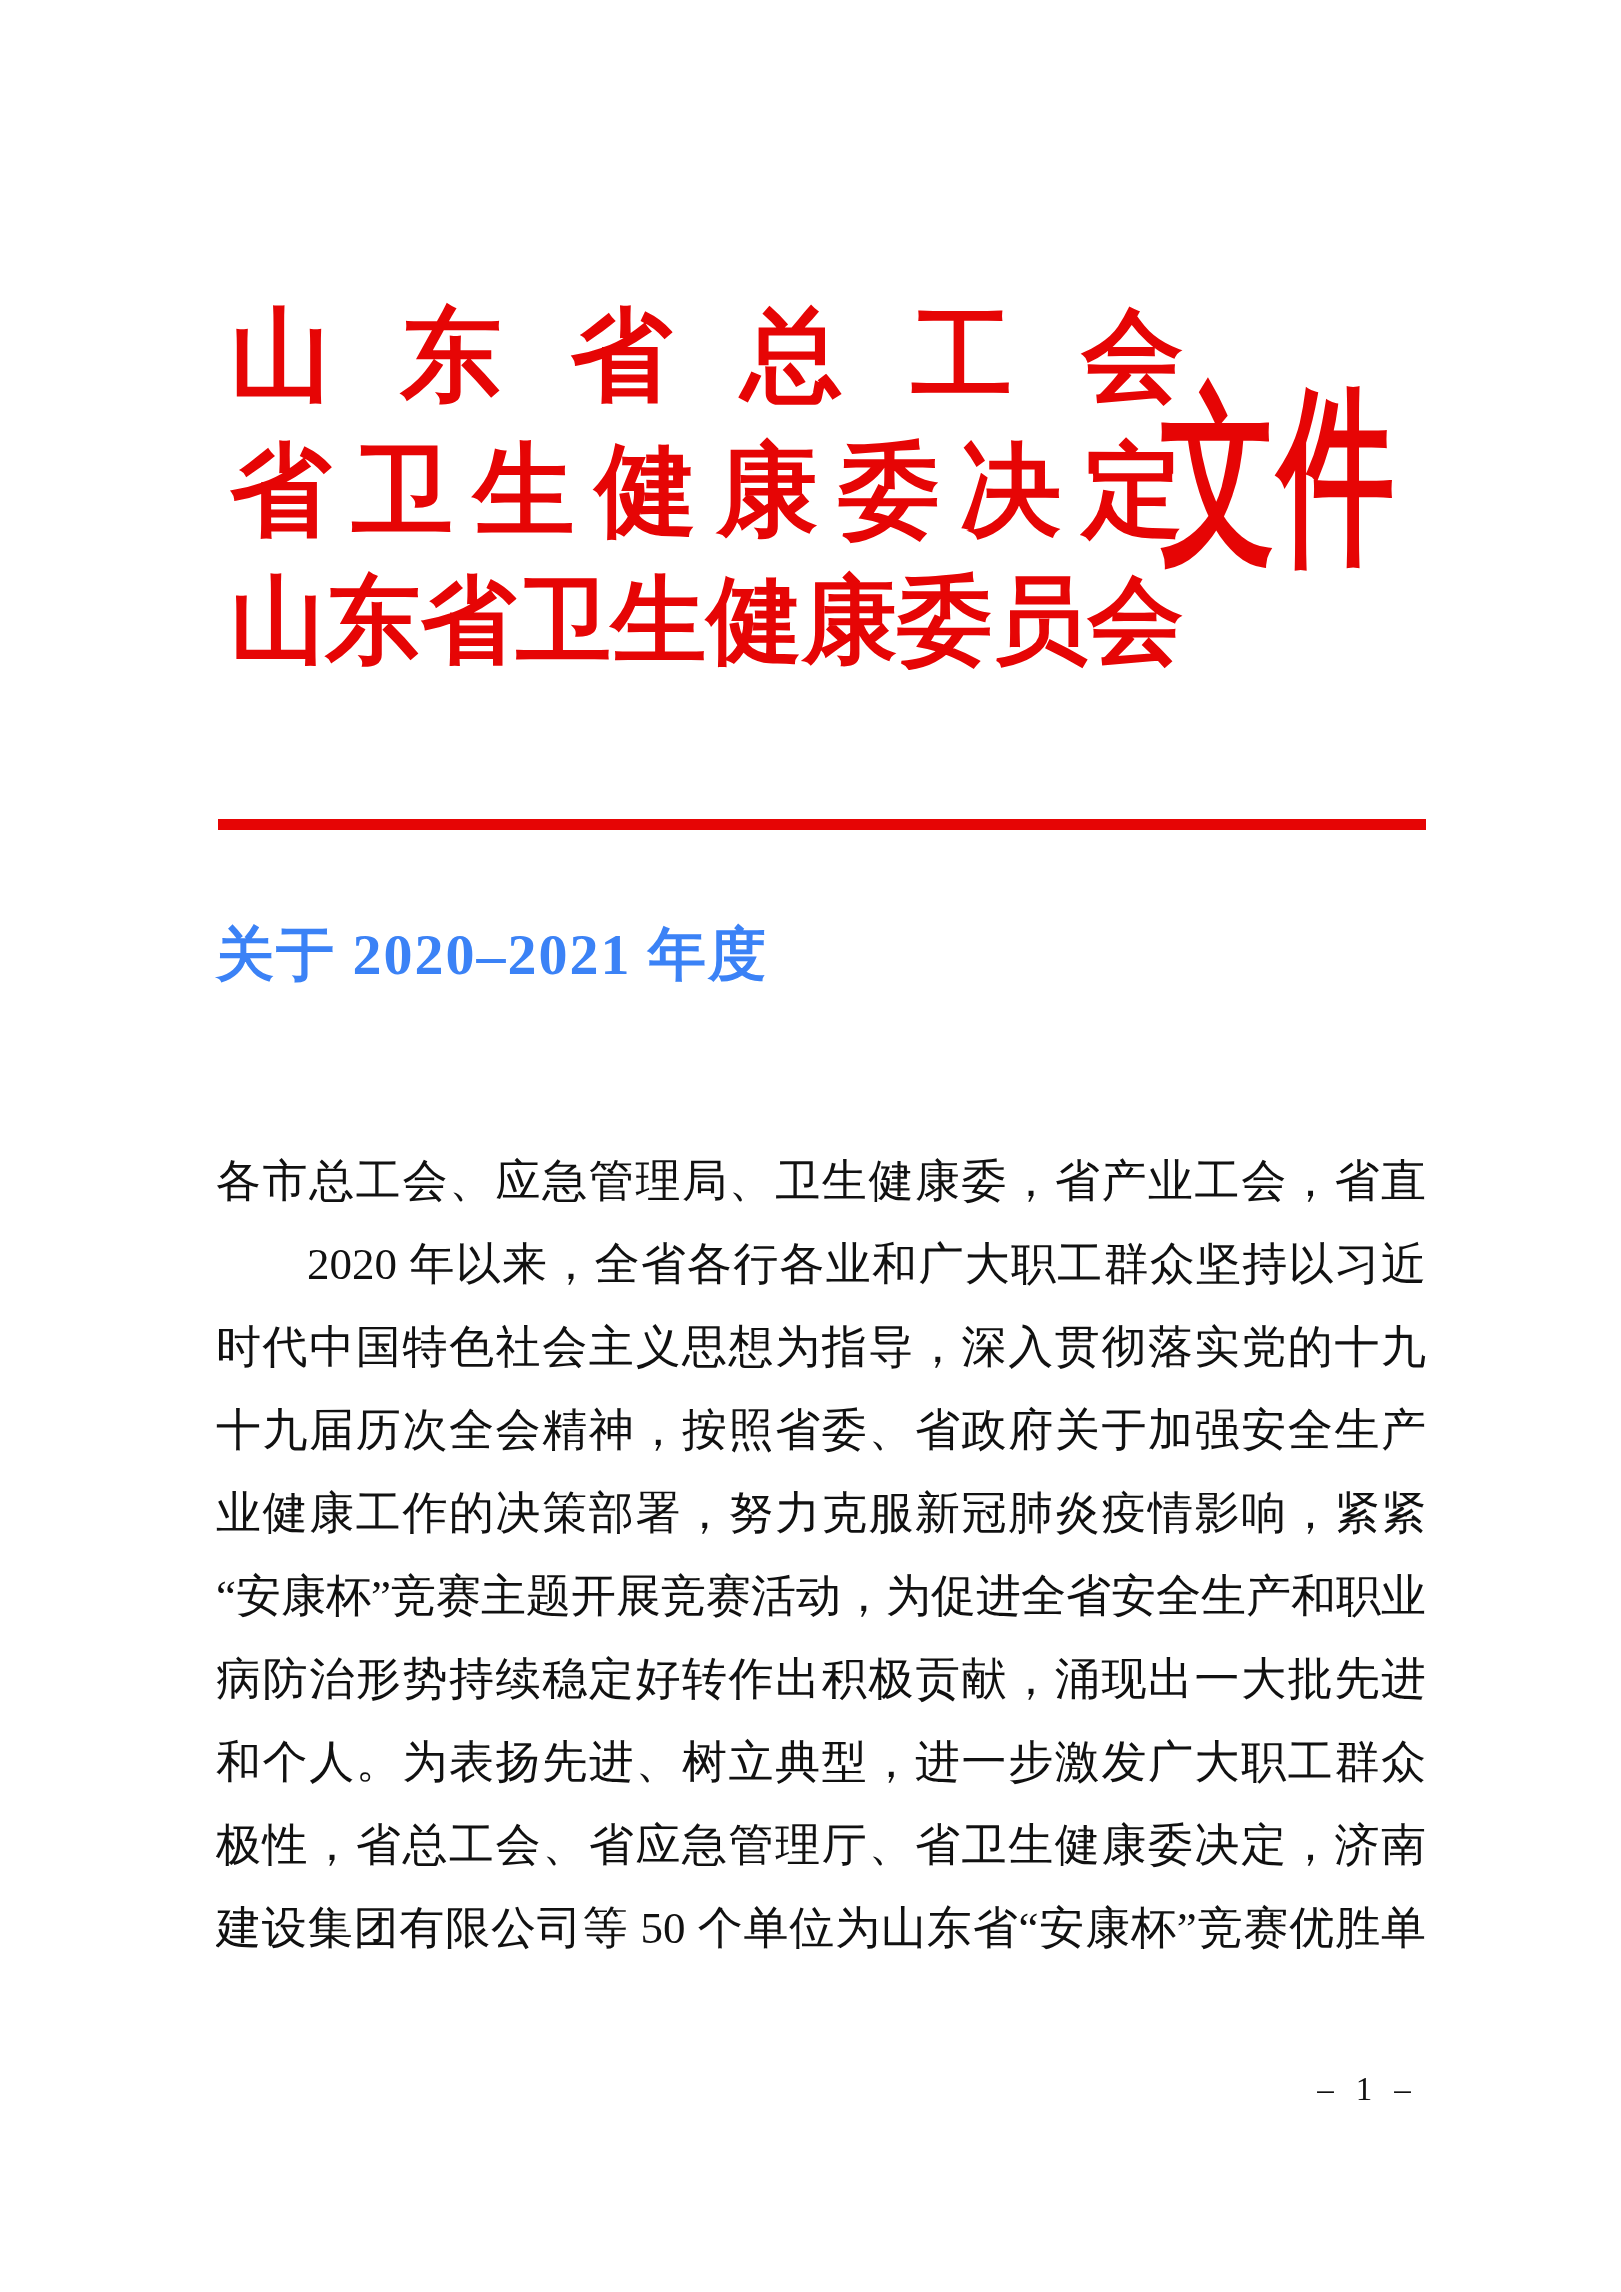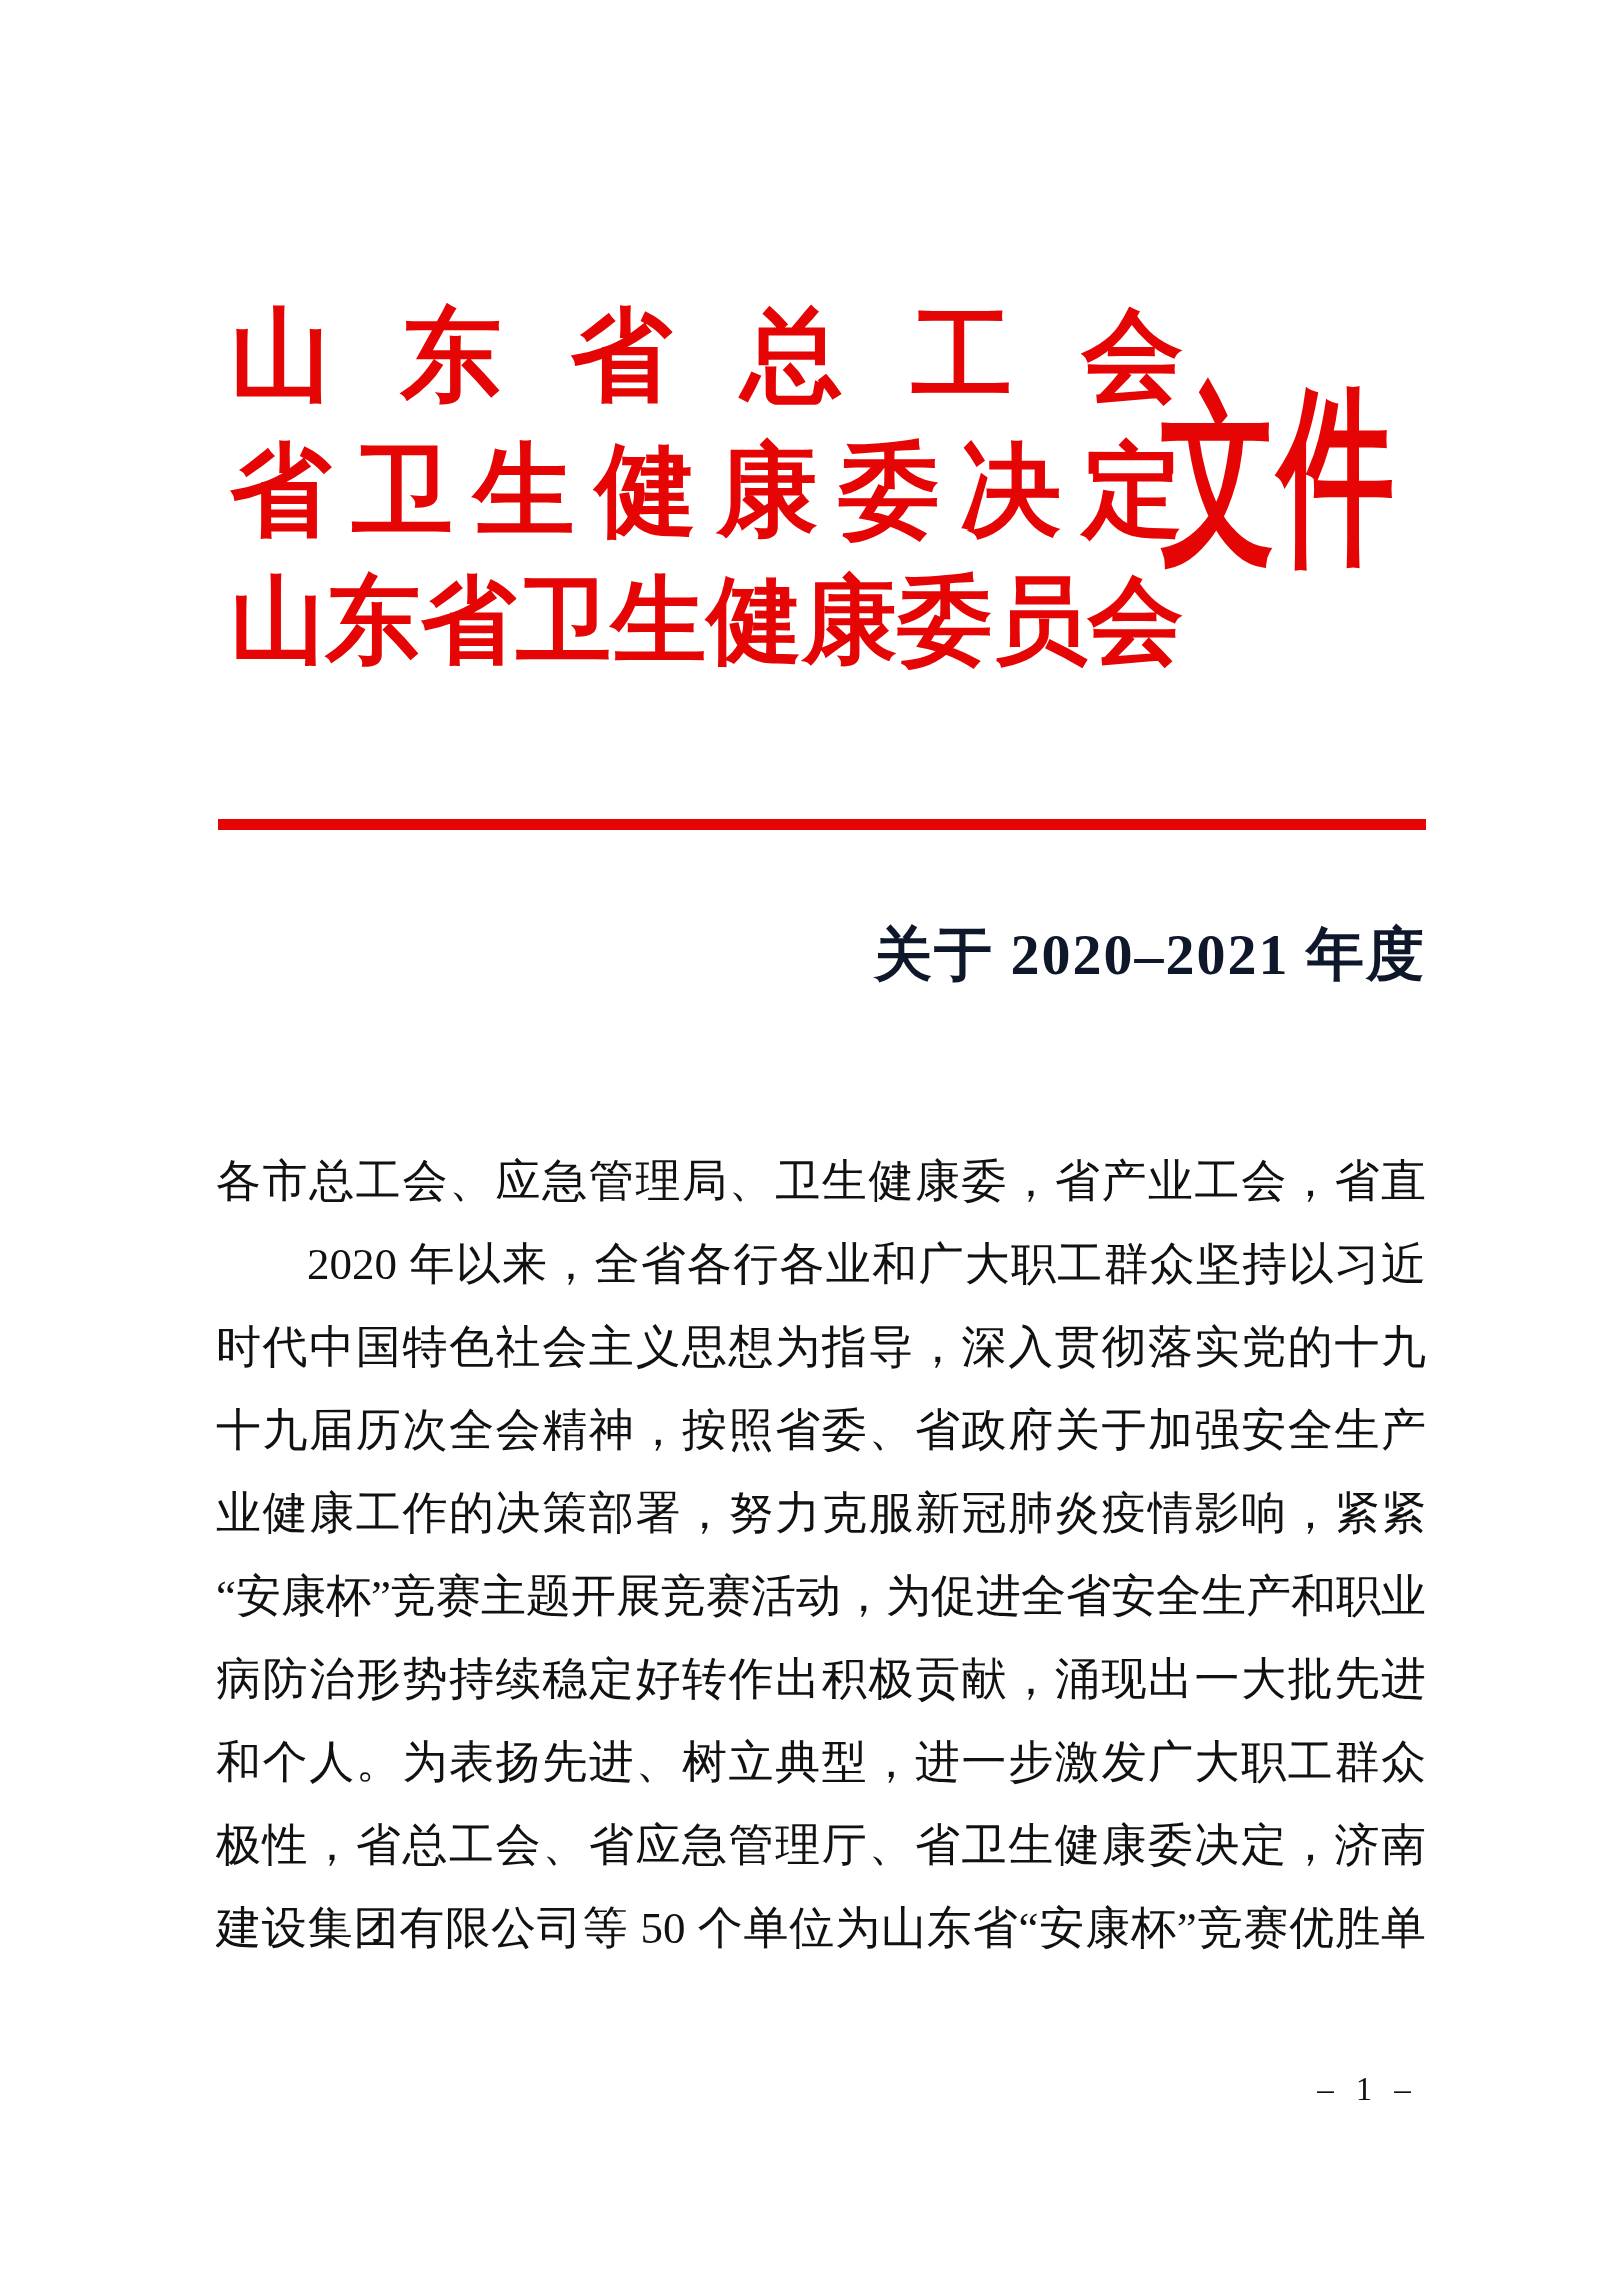--- a/index.html
+++ b/index.html
@@ -50,22 +50,22 @@
     width: 1208px;
     height: 10.8px;
     background: #e60505;
   }
   
   .title-block {
     position: absolute;
     left: 216px;
     top: 900px;
     width: 1210px;
-    text-align: right;
-    color: #0f172a;
+    text-align: left;
+    color: #3b82f6;
     font-weight: bold;
   }
   .title-line {
     font-size: 58px;
     line-height: 109px;
     height: 109px;
     letter-spacing: 2px;
     white-space: nowrap;
   }
   

